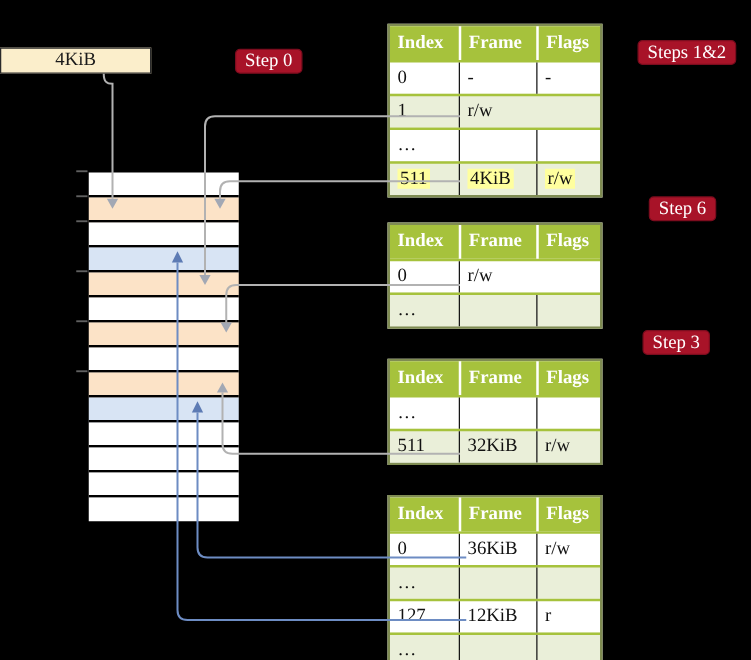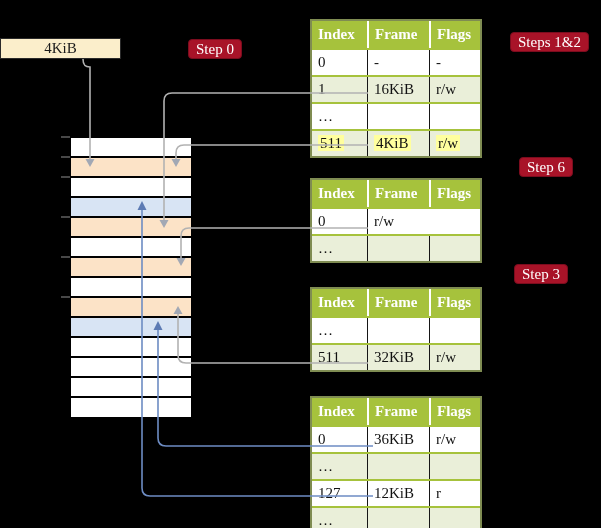--- a/index.html
+++ b/index.html
@@ -88,21 +88,20 @@
         <div class="tcell c2">Frame</div>
         <div class="tcell c3">Flags</div>
       </div>
       <div class="trow white">
         <div class="tcell c1">0</div>
         <div class="tcell c2">-</div>
         <div class="tcell c3">-</div>
       </div>
       <div class="trow green">
         <div class="tcell c1">1</div>
-        <div class="tcell c2">16KiB</div>
         <div class="tcell c3">r/w</div>
       </div>
       <div class="trow white">
         <div class="tcell c1">…</div>
         <div class="tcell c2"></div>
         <div class="tcell c3"></div>
       </div>
       <div class="trow green">
         <div class="tcell c1"><span class="hl">511</span></div>
         <div class="tcell c2"><span class="hl">4KiB</span></div>

